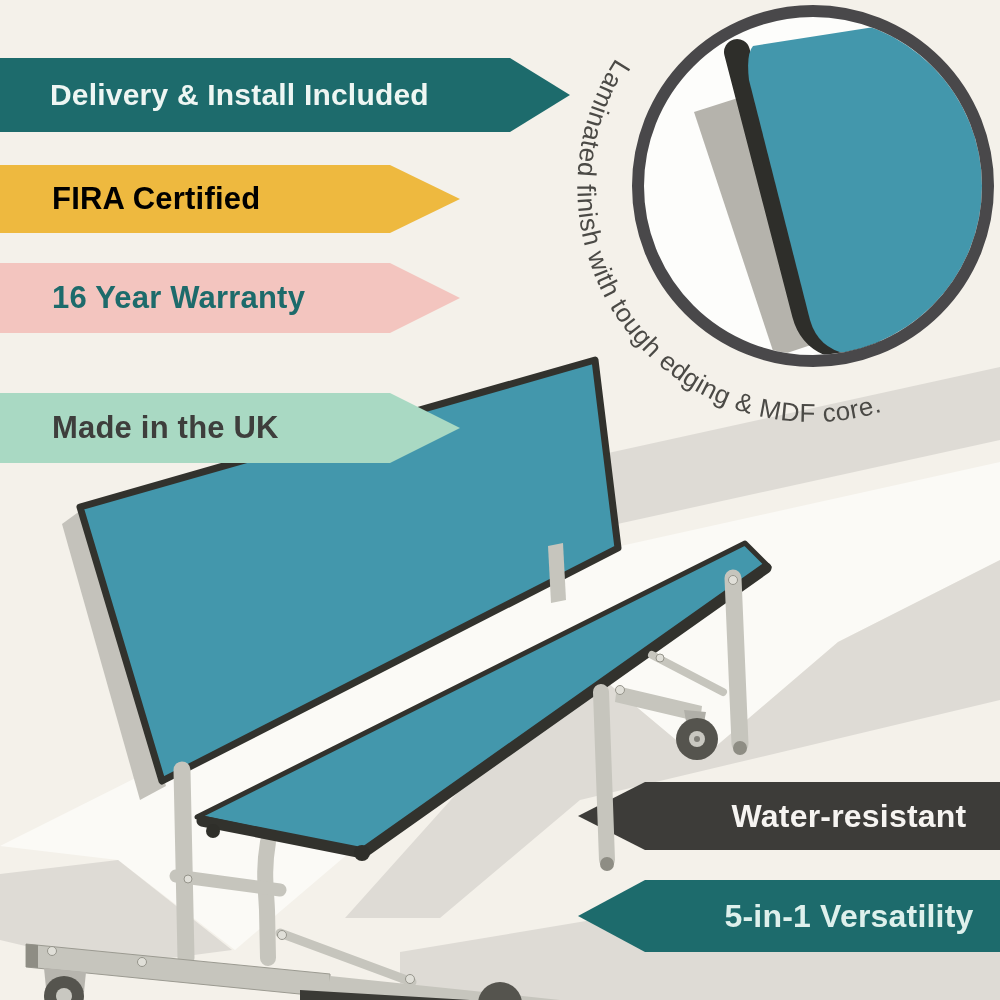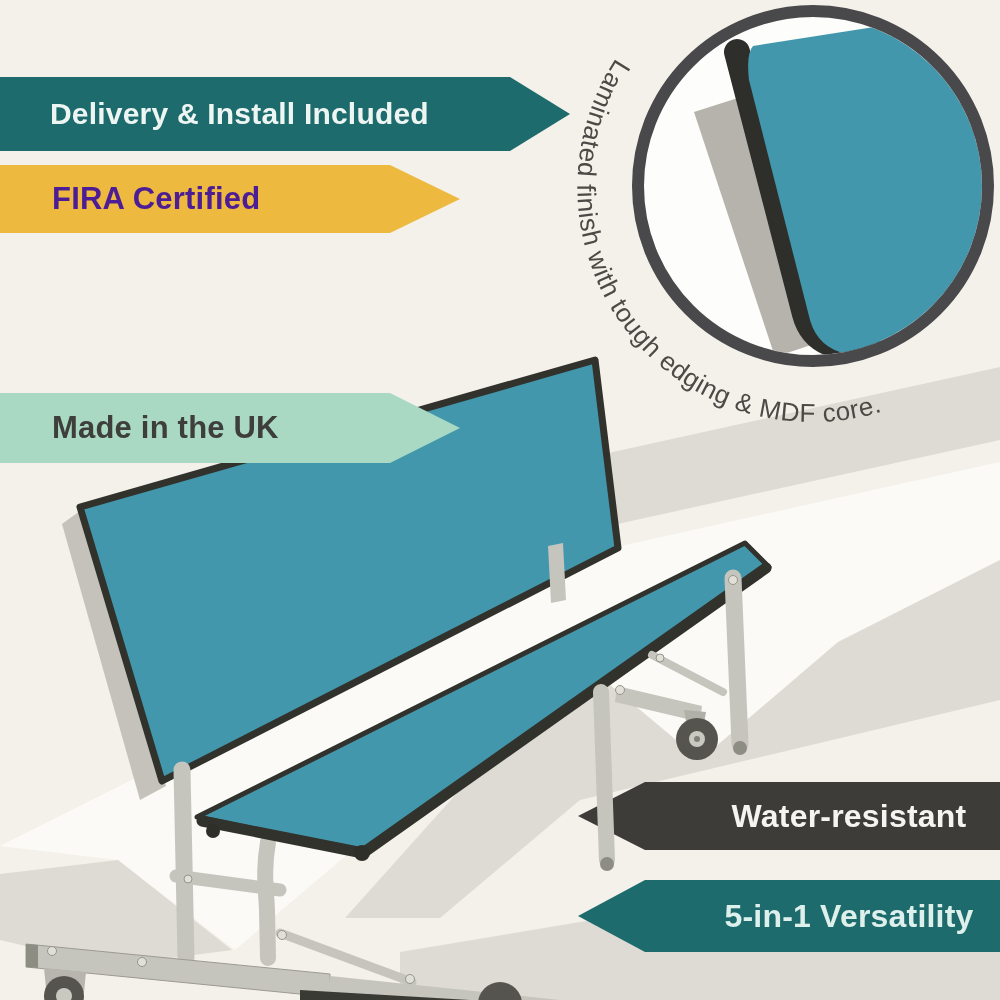--- a/index.html
+++ b/index.html
@@ -11,21 +11,21 @@
   .scene{position:absolute;left:0;top:0;z-index:1;}
   .overlay{position:absolute;left:0;top:0;z-index:6;pointer-events:none;}
   .badge{
     position:absolute;display:flex;align-items:center;
     font-weight:700;letter-spacing:.2px;white-space:nowrap;
   }
   .arrow-r{clip-path:polygon(0 0,calc(100% - var(--tip)) 0,100% 50%,calc(100% - var(--tip)) 100%,0 100%);}
   .arrow-l{clip-path:polygon(100% 0,var(--tip) 0,0 50%,var(--tip) 100%,100% 100%);}
   .badge.left{z-index:4;padding-left:52px;}
   .badge.right{z-index:4;justify-content:center;padding-left:60px;}
-  #b1{left:0;top:77px;width:520px;height:74px;--tip:60px;font-size:30px;padding-left:50px;}
+  #b1{left:0;top:58px;width:520px;height:74px;--tip:60px;font-size:30px;padding-left:50px;}
   #b2{left:0;top:165px;width:408px;height:68px;--tip:70px;font-size:31px;}
   #b3{left:0;top:263px;width:408px;height:70px;--tip:70px;font-size:31px;}
   #b4{left:0;top:365px;width:408px;height:70px;--tip:70px;font-size:31px;margin-top:28px;}
   #b5{left:578px;top:782px;width:422px;height:68px;--tip:67px;font-size:32px;}
   #b6{left:578px;top:880px;width:422px;height:72px;--tip:67px;font-size:32px;}
   .cap-text{font-family:"Liberation Sans","DejaVu Sans",sans-serif;font-size:26px;letter-spacing:.5px;}
 </style>
 </head>
 <body>
 
@@ -114,22 +114,25 @@
     </g>
 
     <text class="cap-text" fill="#4b4a46">
       <textPath href="#capArc" startOffset="0">Laminated finish with tough edging &amp; MDF core.</textPath>
     </text>
   </svg>
 
   <div id="b1" class="badge left arrow-r" style="background: rgb(29, 107, 108); color: rgb(238, 246, 243);">
     <span>Delivery &amp; Install Included</span>
   </div>
-  <div id="b2" class="badge left arrow-r" style="background: rgb(238, 185, 63); color: #4c1d95;">
+  <div id="b2" class="badge left arrow-r" style="background: rgb(238, 185, 63); color: #000000;">
     <span>FIRA Certified</span>
+  </div>
+  <div id="b3" class="badge left arrow-r" style="background: rgb(243, 197, 191); color: rgb(29, 107, 107);">
+    <span>16 Year Warranty</span>
   </div>
   <div id="b4" class="badge left arrow-r" style="background: rgb(169, 217, 195); color: rgb(62, 62, 60);">
     <span>Made in the UK</span>
   </div>
   <div id="b5" class="badge right arrow-l" style="background: rgb(61, 60, 57); color: rgb(246, 244, 241);">
     <span>Water-resistant</span>
   </div>
   <div id="b6" class="badge right arrow-l" style="background: rgb(29, 107, 108); color: rgb(222, 240, 236);">
     <span>5-in-1 Versatility</span>
   </div>

